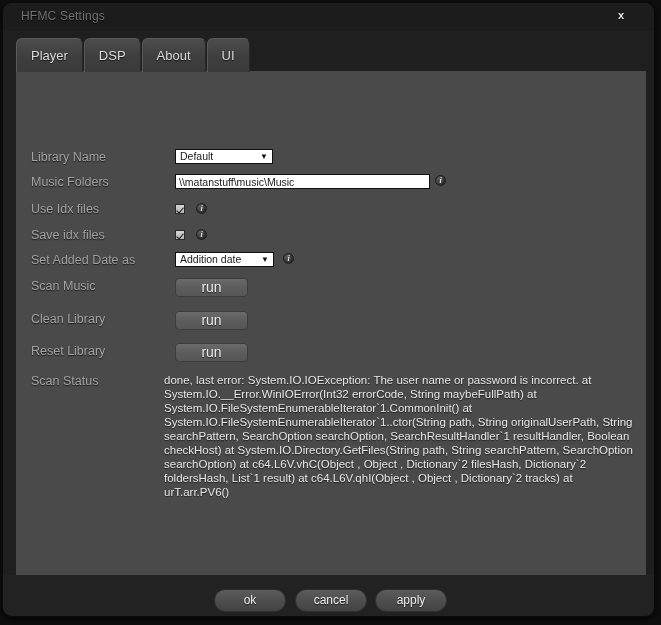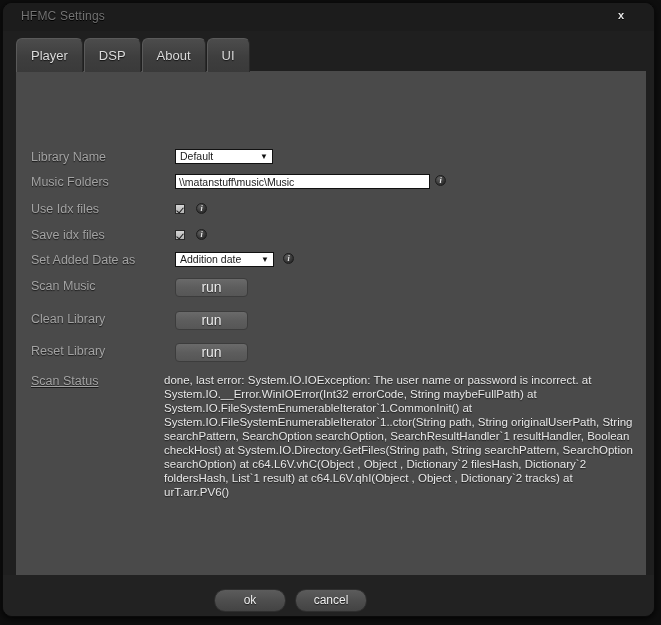--- a/index.html
+++ b/index.html
@@ -217,21 +217,20 @@
     text-align: center;
     cursor: pointer;
     text-shadow: 0 1px 1px #222;
   }
 
   
   #scan-status-label {
     position: absolute;
     left: 15px;
     top: 303px;
-    text-decoration: underline;
   }
   #scan-status-value {
     position: absolute;
     left: 148px;
     top: 302px;
     width: 472px;
     font-size: 11.5px;
     color: #e8e8e8;
     line-height: 14px;
     text-shadow: 0 1px 1px #1c1c1c;
@@ -322,15 +321,16 @@
     <div class="run-btn" style="top:272px;">run</div>
 
     <div class="row-label" id="scan-status-label">Scan Status</div>
     <div id="scan-status-value">done, last error: System.IO.IOException: The user name or password is incorrect.  at System.IO.__Error.WinIOError(Int32 errorCode, String maybeFullPath) at System.IO.FileSystemEnumerableIterator`1.CommonInit() at System.IO.FileSystemEnumerableIterator`1..ctor(String path, String originalUserPath, String searchPattern, SearchOption searchOption, SearchResultHandler`1 resultHandler, Boolean checkHost) at System.IO.Directory.GetFiles(String path, String searchPattern, SearchOption searchOption) at c64.L6V.vhC(Object , Object , Dictionary`2 filesHash, Dictionary`2 foldersHash, List`1 result) at c64.L6V.qhI(Object , Object , Dictionary`2 tracks) at urT.arr.PV6()</div>
 
   </div>
 
   <div id="footer">
     <div class="footer-btn" id="btn-ok">ok</div>
     <div class="footer-btn" id="btn-cancel">cancel</div>
+    <div class="footer-btn" id="btn-apply">apply</div>
   </div>
 
 </div>
 
 </body></html>

